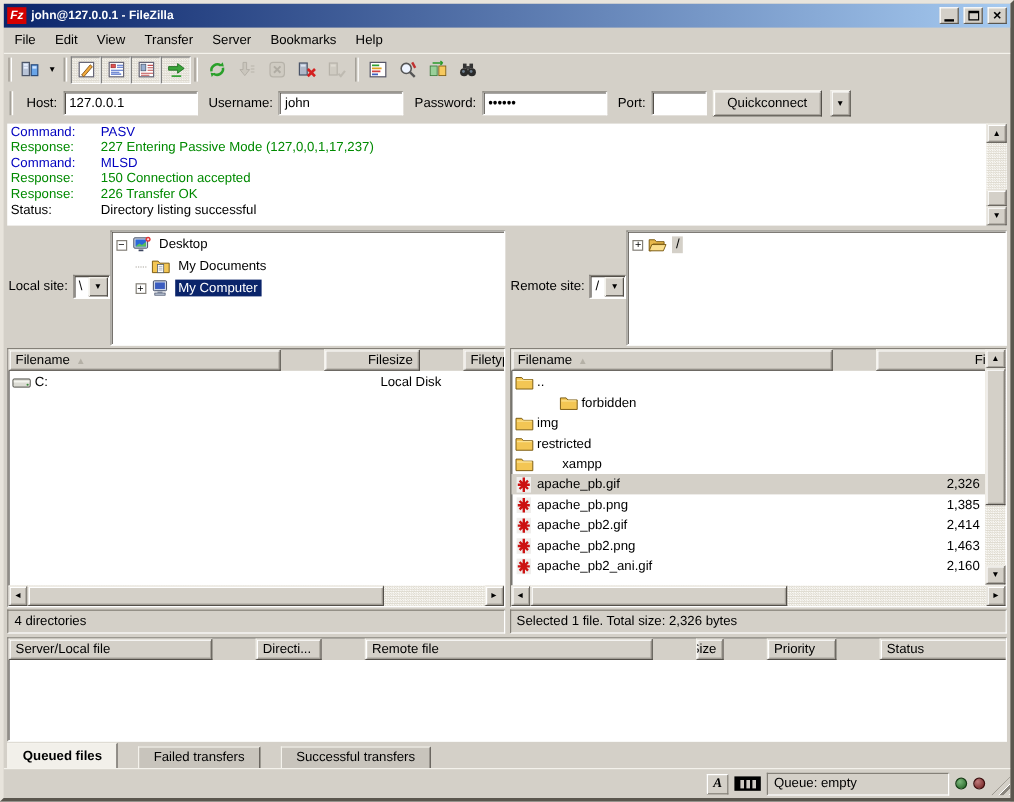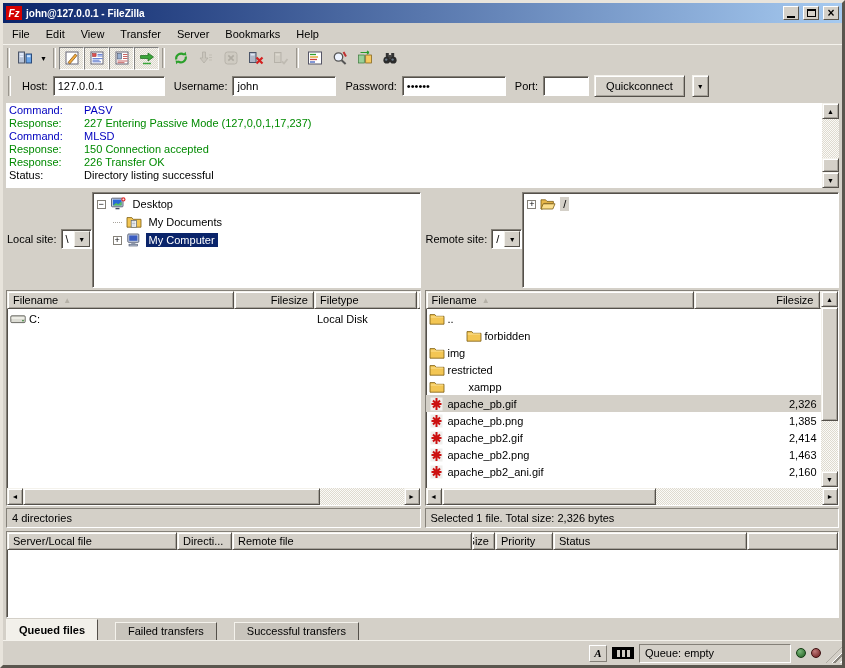--- a/index.html
+++ b/index.html
@@ -71,21 +71,21 @@
   .tree-icon{flex:0 0 16px;height:16px;margin-right:4px;}
   .tree-icon svg{width:16px;height:16px;display:block;}
   .tree-label{padding:1px 3px;white-space:nowrap;}
   .sel-a{background:var(--sel);color:#fff;}
   .sel-i{background:var(--chrome);}
 
   
   .lists{flex:1;display:flex;gap:4px;padding:0 3px;min-height:0;}
   .list-pane{flex:1;display:flex;flex-direction:column;min-width:0;}
   .list-box{flex:1;display:flex;flex-direction:column;background:#fff;border:1px solid;border-color:#848078 #fff #fff #848078;box-shadow:inset 1px 1px 0 #54504a;position:relative;overflow:hidden;min-height:0;}
-  .list-header{flex:0 0 18px;display:flex;background:var(--chrome);}
+  .list-header{flex:0 0 18px;display:flex;background:var(--chrome);gap:36px;}
   .hdr-cell{flex:0 0 auto;display:flex;align-items:center;gap:5px;padding:0 5px;background:var(--chrome);border:1px solid;border-color:#f4f2ec #54504a #54504a #f4f2ec;box-shadow:inset 1px 1px 0 #fff, inset -1px -1px 0 #a8a49c;white-space:nowrap;overflow:hidden;}
   .hdr-right{justify-content:flex-end;}
   .hdr-fill{flex:1;}
   .sort-arrow{color:#b4b0a6;font-size:8px;}
   .list-body{flex:1;overflow:hidden;padding-top:1px;}
   .file-row{height:17px;display:flex;align-items:center;}
   .file-row.row-selected{background:var(--chrome);}
   .fr-cell{display:flex;align-items:center;gap:3px;padding:0 3px;white-space:nowrap;overflow:hidden;flex:0 0 auto;}
   .fr-right{justify-content:flex-end;}
   .file-icon{flex:0 0 16px;height:16px;}

